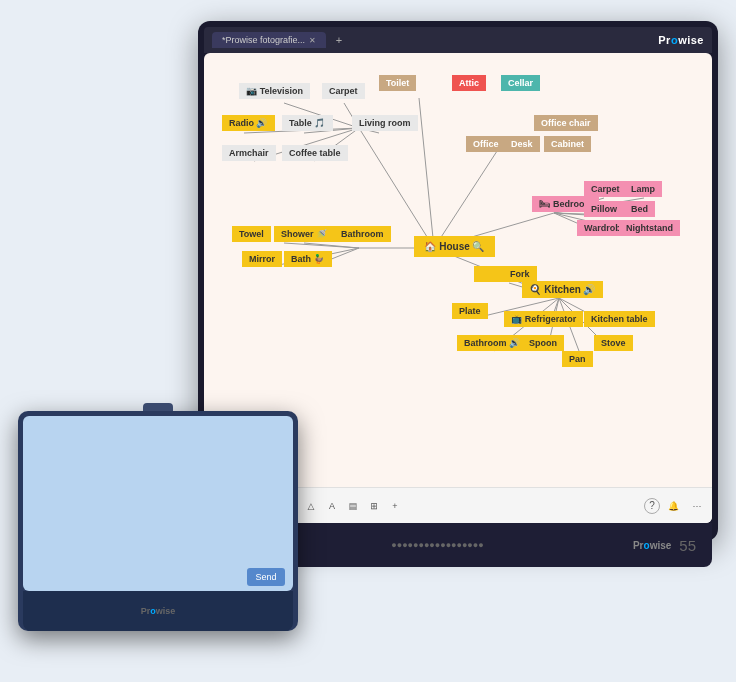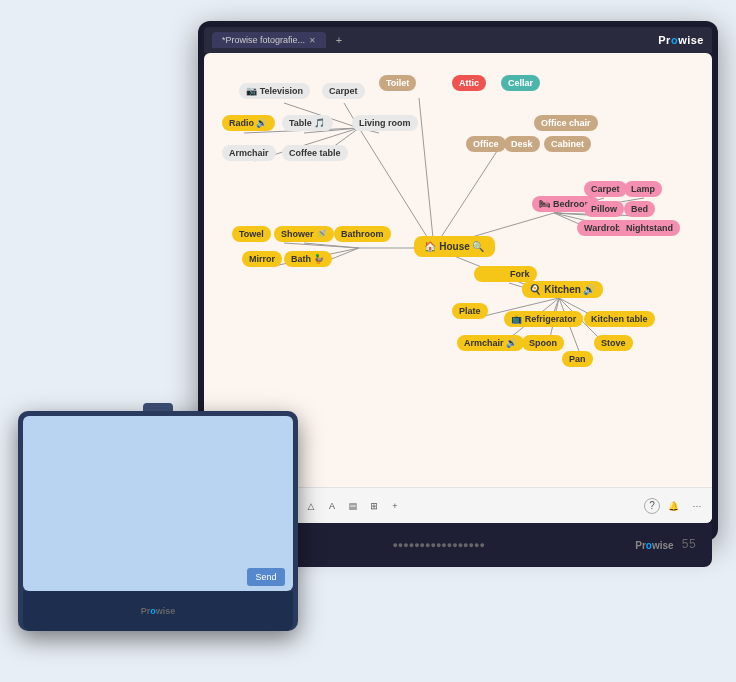--- a/index.html
+++ b/index.html
@@ -112,23 +112,22 @@
 
     .monitor-bottom-logo span { color: #00aaff; }
 
     .monitor-bottom-right {
       display: flex;
       align-items: center;
       gap: 8px;
     }
 
     .monitor-bottom-text {
-      font-size: 12px;
+      font-size: 15px;
       color: #666;
-      font-family: Liberation Mono, monospace;
     }
 
     
     .tablet {
       position: absolute;
       bottom: 30px;
       left: 0;
       width: 280px;
       height: 220px;
       background: #2a3a5e;
@@ -221,21 +220,21 @@
       font-size: 9px;
       color: #666;
       font-weight: bold;
     }
 
     .tablet-bottom-logo span { color: #00aaff; }
 
     
     .node {
       position: absolute;
-      border-radius: 8px;
+      border-radius: 0;
       font-size: 9px;
       font-weight: bold;
       padding: 3px 7px;
       white-space: nowrap;
       display: flex;
       align-items: center;
       gap: 3px;
     }
 
     .node-yellow { background: #f5c518; color: #333; }
@@ -409,21 +408,21 @@
       <div class="node node-pink" style="left:380px;top:148px;">Pillow</div>
       <div class="node node-pink" style="left:420px;top:148px;">Bed</div>
       <div class="node node-pink" style="left:373px;top:167px;">Wardrobe</div>
       <div class="node node-pink" style="left:415px;top:167px;">Nightstand</div>
 
       <div class="node node-yellow" style="left:318px;top:228px;font-size:10px;">🍳 Kitchen 🔊</div>
       <div class="node node-yellow" style="left:270px;top:213px;padding-left:36px;">Fork</div>
       <div class="node node-yellow" style="left:248px;top:250px;">Plate</div>
       <div class="node node-yellow" style="left:300px;top:258px;">📺 Refrigerator</div>
       <div class="node node-yellow" style="left:380px;top:258px;">Kitchen table</div>
-      <div class="node node-yellow" style="left:253px;top:282px;">Armchair 🔊</div>
+      <div class="node node-yellow" style="left:253px;top:282px;">Bathroom 🔊</div>
       <div class="node node-yellow" style="left:318px;top:282px;">Spoon</div>
       <div class="node node-yellow" style="left:358px;top:298px;">Pan</div>
       <div class="node node-yellow" style="left:390px;top:282px;">Stove</div>
 
       <div class="bottom-toolbar">
         <div class="tb-icon active">▲</div>
         <div class="tb-icon">✎</div>
         <div class="tb-icon" style="color:#e74c3c;">🗑</div>
         <div class="tb-sep"></div>
         <div class="tb-icon">○</div>

